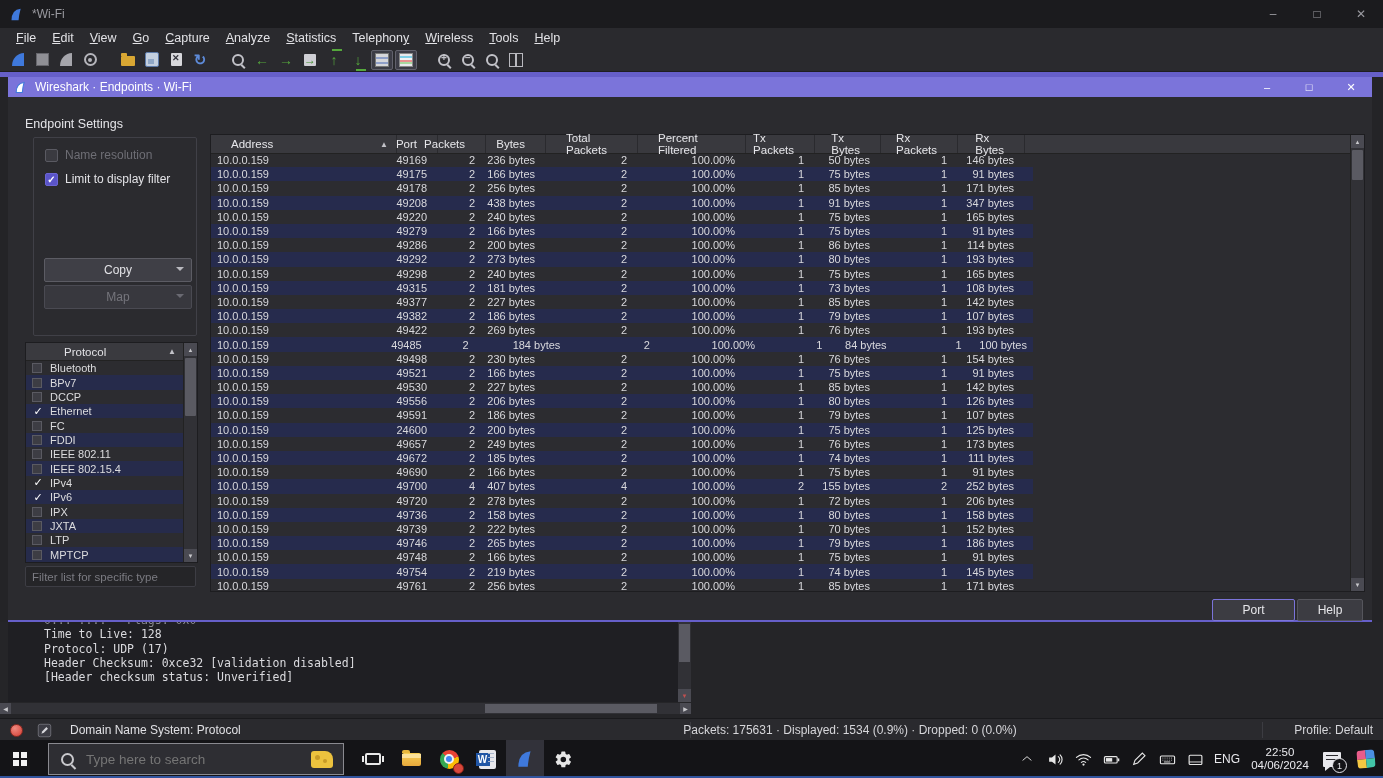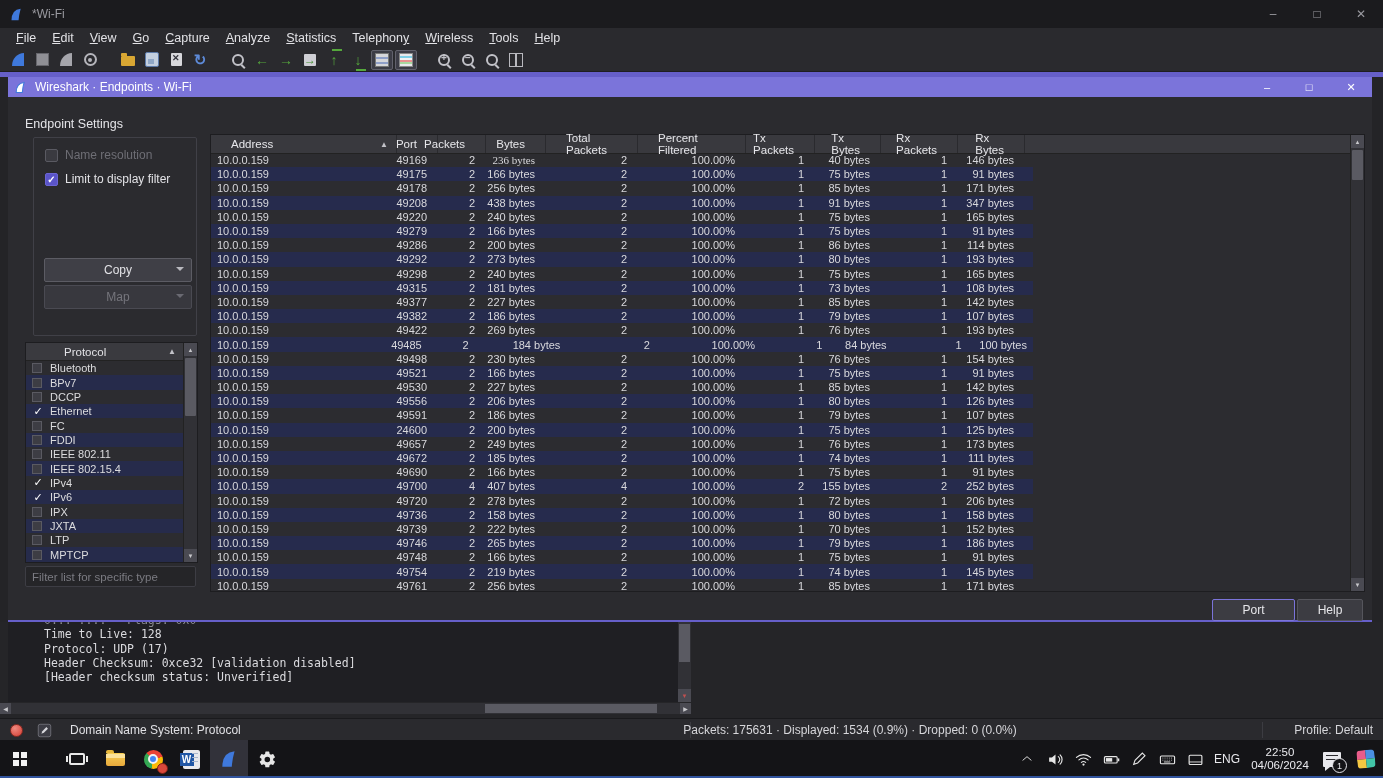--- a/index.html
+++ b/index.html
@@ -419,25 +419,25 @@
             </div>
             <div class="th" style="width: 67px;">
               <span>Rx Bytes</span>
             </div>
           </div>
         <div class="tbody">
             <div class="trow">
               <div class="td left" style="width: 186px;">10.0.0.159</div>
               <div class="td" style="width: 36px;">49169</div>
               <div class="td" style="width: 48px;">2</div>
-              <div class="td" style="width: 60px; font-family: Liberation Serif, serif;">236 bytes</div>
-              <div class="td" style="width: 92px;">2</div>
-              <div class="td" style="width: 108px;">100.00%</div>
-              <div class="td" style="width: 69px;">1</div>
-              <div class="td" style="width: 66px;">40 bytes</div>
+              <div class="td" style="width: 60px;">236 bytes</div>
+              <div class="td" style="width: 92px;">2</div>
+              <div class="td" style="width: 108px;">100.00%</div>
+              <div class="td" style="width: 69px;">1</div>
+              <div class="td" style="width: 66px;">50 bytes</div>
               <div class="td" style="width: 77px;">1</div>
               <div class="td" style="width: 67px;">146 bytes</div>
             </div>
             <div class="trow">
               <div class="td left" style="width: 186px;">10.0.0.159</div>
               <div class="td" style="width: 36px;">49175</div>
               <div class="td" style="width: 48px;">2</div>
               <div class="td" style="width: 60px;">166 bytes</div>
               <div class="td" style="width: 92px;">2</div>
               <div class="td" style="width: 108px;">100.00%</div>
@@ -840,20 +840,25 @@
     <span class="sb-div" style="left:690px;"></span>
     <span class="sb-center">Packets: 175631 · Displayed: 1534 (0.9%) · Dropped: 0 (0.0%)</span>
     <span class="sb-div" style="right:120px;"></span>
     <span class="sb-right">Profile: Default</span>
   </div>
 
   <div class="taskbar">
     <div class="start">
         <b></b>
       </div>
+    <div class="searchbox">
+      <span class="sicon"></span>
+      <input placeholder="Type here to search" style="">
+      <span class="cheese"></span>
+    </div>
     <div id="task-apps" style="display:flex;margin-left:10px;">
         <div class="task">
           <b class="tv"></b>
         </div>
         <div class="task open">
           <b class="fe"></b>
         </div>
         <div class="task open">
           <b class="ch"></b>
           <i class="chb"></i>

